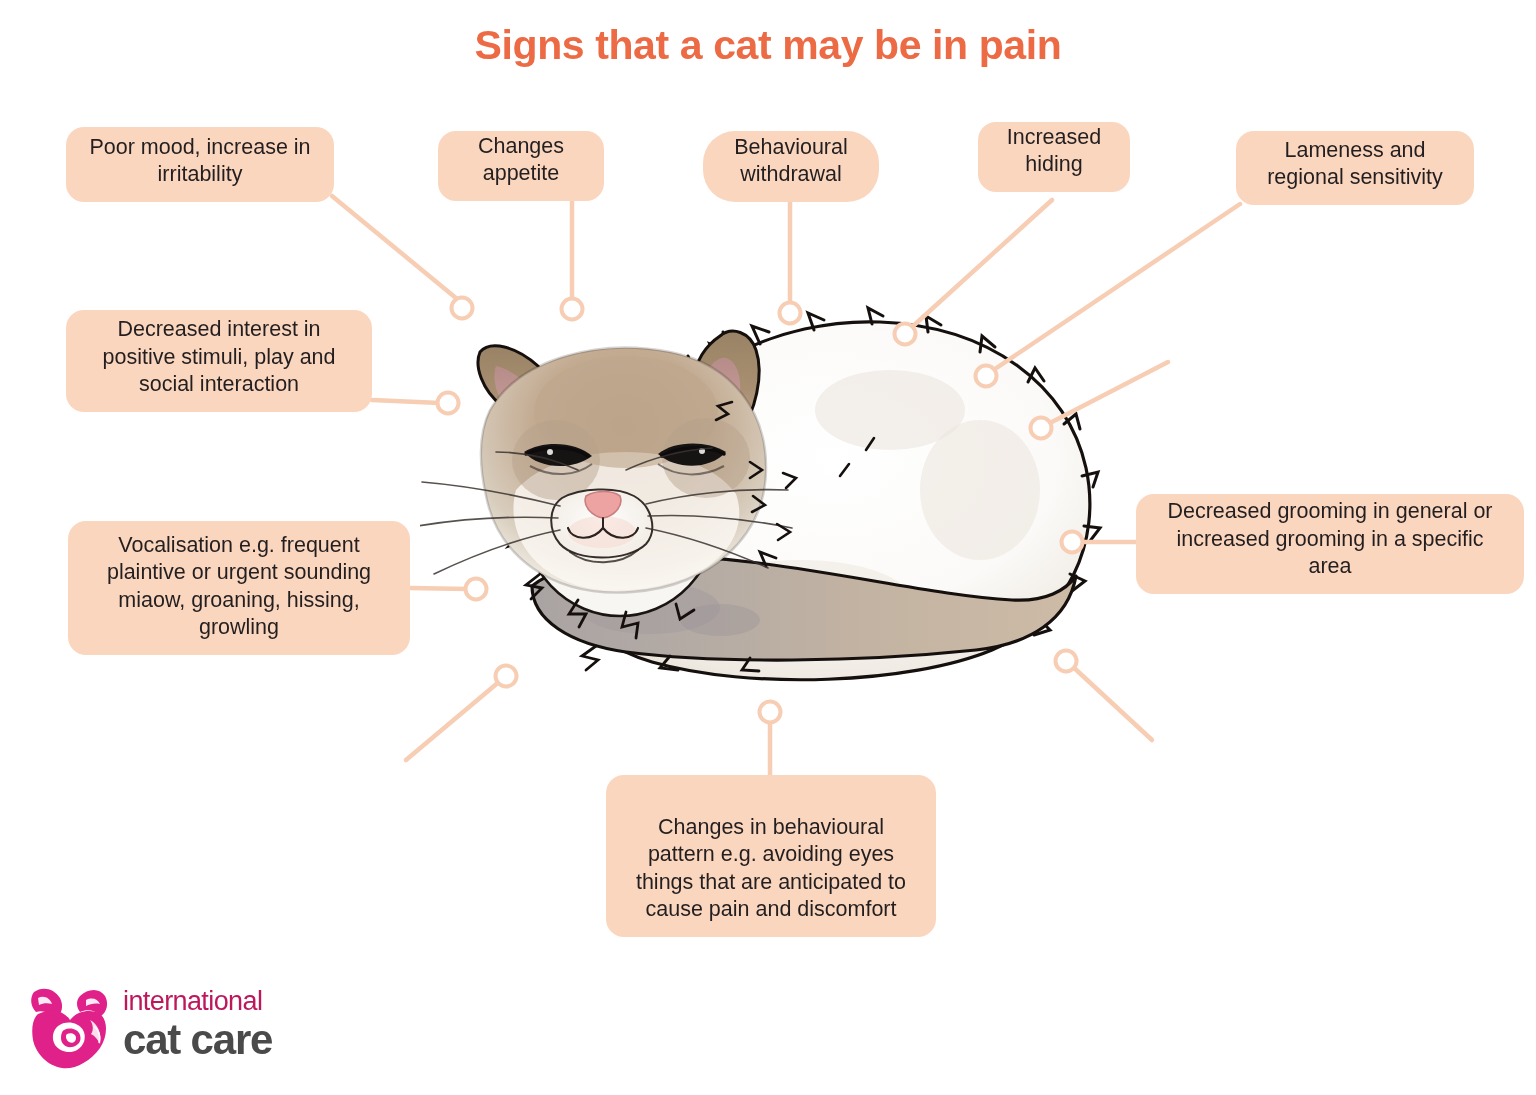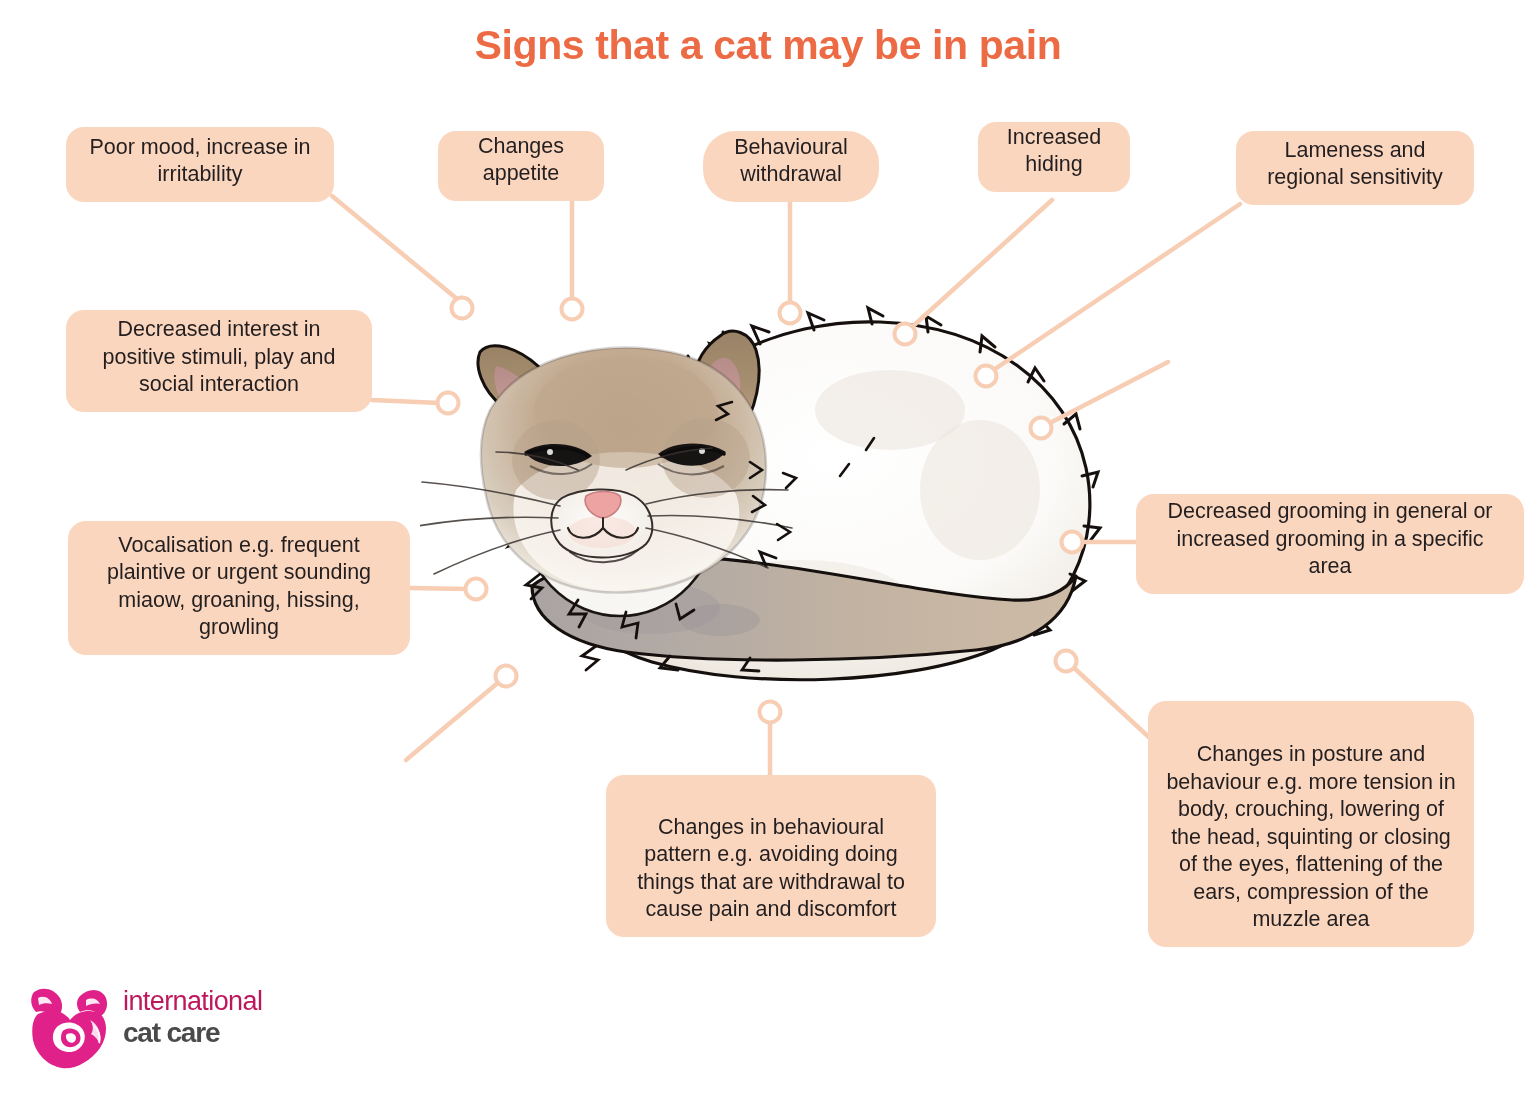--- a/index.html
+++ b/index.html
@@ -73,21 +73,21 @@
   }
   #logo-mark { position: absolute; left: 0; top: 0; width: 82px; height: 92px; }
   #logo-text { position: absolute; left: 95px; top: 6px; width: 210px; }
   #logo-line1 {
     font-size: 27px;
     color: #be185d;
     letter-spacing: -0.6px;
     line-height: 1;
   }
   #logo-line2 {
-    font-size: 28px;
+    font-size: 42px;
     font-weight: bold;
     color: #4A4A4A;
     letter-spacing: -1.2px;
     line-height: 1.05;
     margin-top: 3px;
   }
 </style>
 </head>
 <body>
 
@@ -321,26 +321,23 @@
   <div class="callout" style="left:68px; top:521px; width:342px; height:134px;">
     <span>Vocalisation e.g. frequent plaintive or urgent sounding miaow, groaning, hissing, growling</span>
   </div>
 
   <div class="callout" style="left:1136px; top:494px; width:388px; height:100px;">
     <span>Decreased grooming in general or increased grooming in a specific area</span>
   </div>
 
 
   <div class="callout" style="left:606px; top:775px; width:330px; height:162px;">
-    <span>Changes in behavioural pattern e.g. avoiding doing things that are withdrawal to cause pain and discomfort</span>
-  </div>
-
-  <div class="callout" style="left:1148px; top:701px; width:326px; height:246px;">
-    <span>Changes in posture and behaviour e.g. more tension in body, crouching, lowering of the head, squinting or closing of the eyes, flattening of the ears, compression of the muzzle area</span>
-  </div>
+    <span>Changes in behavioural pattern e.g. avoiding eyes things that are anticipated to cause pain and discomfort</span>
+  </div>
+
 
   <div id="logo">
     <svg id="logo-mark" viewBox="0 0 82 92" xmlns="http://www.w3.org/2000/svg">
       <g fill="#E0218A">
 
         <path d="M6 10 C 14 4, 26 6, 32 16 C 36 24, 34 32, 28 36
                  C 22 30, 14 28, 8 30 C 2 24, 2 15, 6 10 Z"></path>
         <path d="M10 16 C 16 13, 22 16, 24 22 C 20 21, 15 21, 11 23 Z" fill="#ffffff" opacity="0.9"></path>
 
         <path d="M52 14 C 60 6, 72 6, 77 14 C 81 21, 79 30, 73 34

